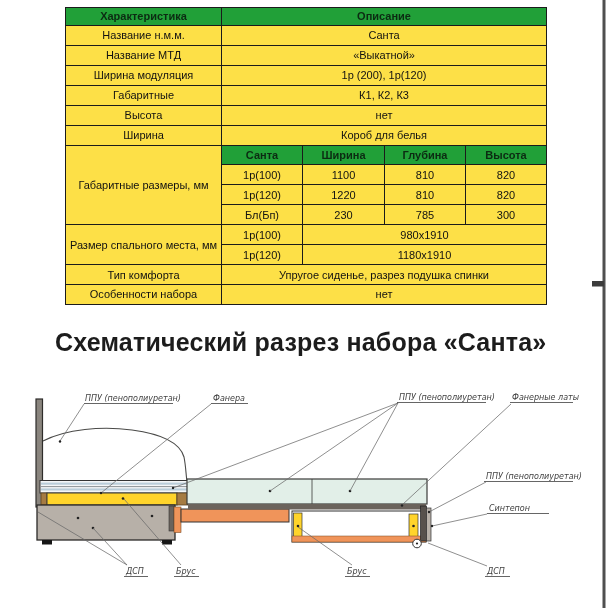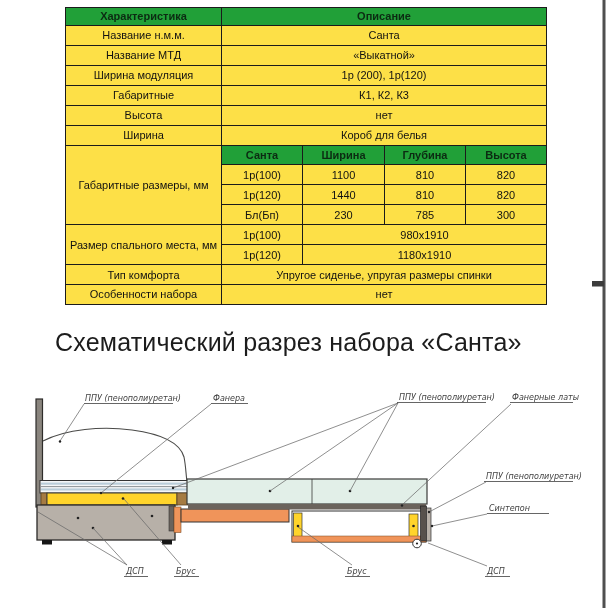--- a/index.html
+++ b/index.html
@@ -19,21 +19,21 @@
     padding:0 2px;background:#fde047;color:#111;
   }
   .spec-table td.green{
     background:#21a038;font-weight:700;color:#0c2b12;
   }
   .spec-table tr{height:19.9px;}
   .spec-table tr.hdr{height:18px;}
   
   .section-title{
     position:absolute;left:55px;top:328px;width:520px;
-    font-size:25px;font-weight:400;color:#1c1c1c;letter-spacing:0.2px;
+    font-size:25px;font-weight:700;color:#1c1c1c;letter-spacing:0.2px;
     white-space:nowrap;
   }
   
   .diagram-svg{position:absolute;left:0;top:0;width:608px;height:608px;}
   .dlabel{
     font-family:"DejaVu Sans",sans-serif;font-style:italic;
     font-size:8px;fill:#3f3f3f;
   }
   .leader{stroke:#6a6a6a;stroke-width:0.75;fill:none;}
   .under{stroke:#3f3f3f;stroke-width:0.8;}
@@ -87,42 +87,42 @@
     <td class="green">Высота</td>
   </tr>
   <tr>
     <td>1р(100)</td>
     <td>1100</td>
     <td>810</td>
     <td>820</td>
   </tr>
   <tr>
     <td>1р(120)</td>
-    <td>1440</td>
+    <td>1220</td>
     <td>810</td>
     <td>820</td>
   </tr>
   <tr>
     <td>Бл(Бп)</td>
     <td>230</td>
     <td>785</td>
     <td>300</td>
   </tr>
   <tr>
     <td rowspan="2">Размер спального места, мм</td>
     <td>1р(100)</td>
     <td colspan="3">980x1910</td>
   </tr>
   <tr>
     <td>1р(120)</td>
     <td colspan="3">1180x1910</td>
   </tr>
   <tr>
     <td>Тип комфорта</td>
-    <td colspan="4">Упругое сиденье, упругая размеры спинки</td>
+    <td colspan="4">Упругое сиденье, разрез подушка спинки</td>
   </tr>
   <tr>
     <td>Особенности набора</td>
     <td colspan="4">нет</td>
   </tr>
 </tbody>
   </table>
 
 <div class="section-title">Схематический разрез набора «Санта»</div>
 

